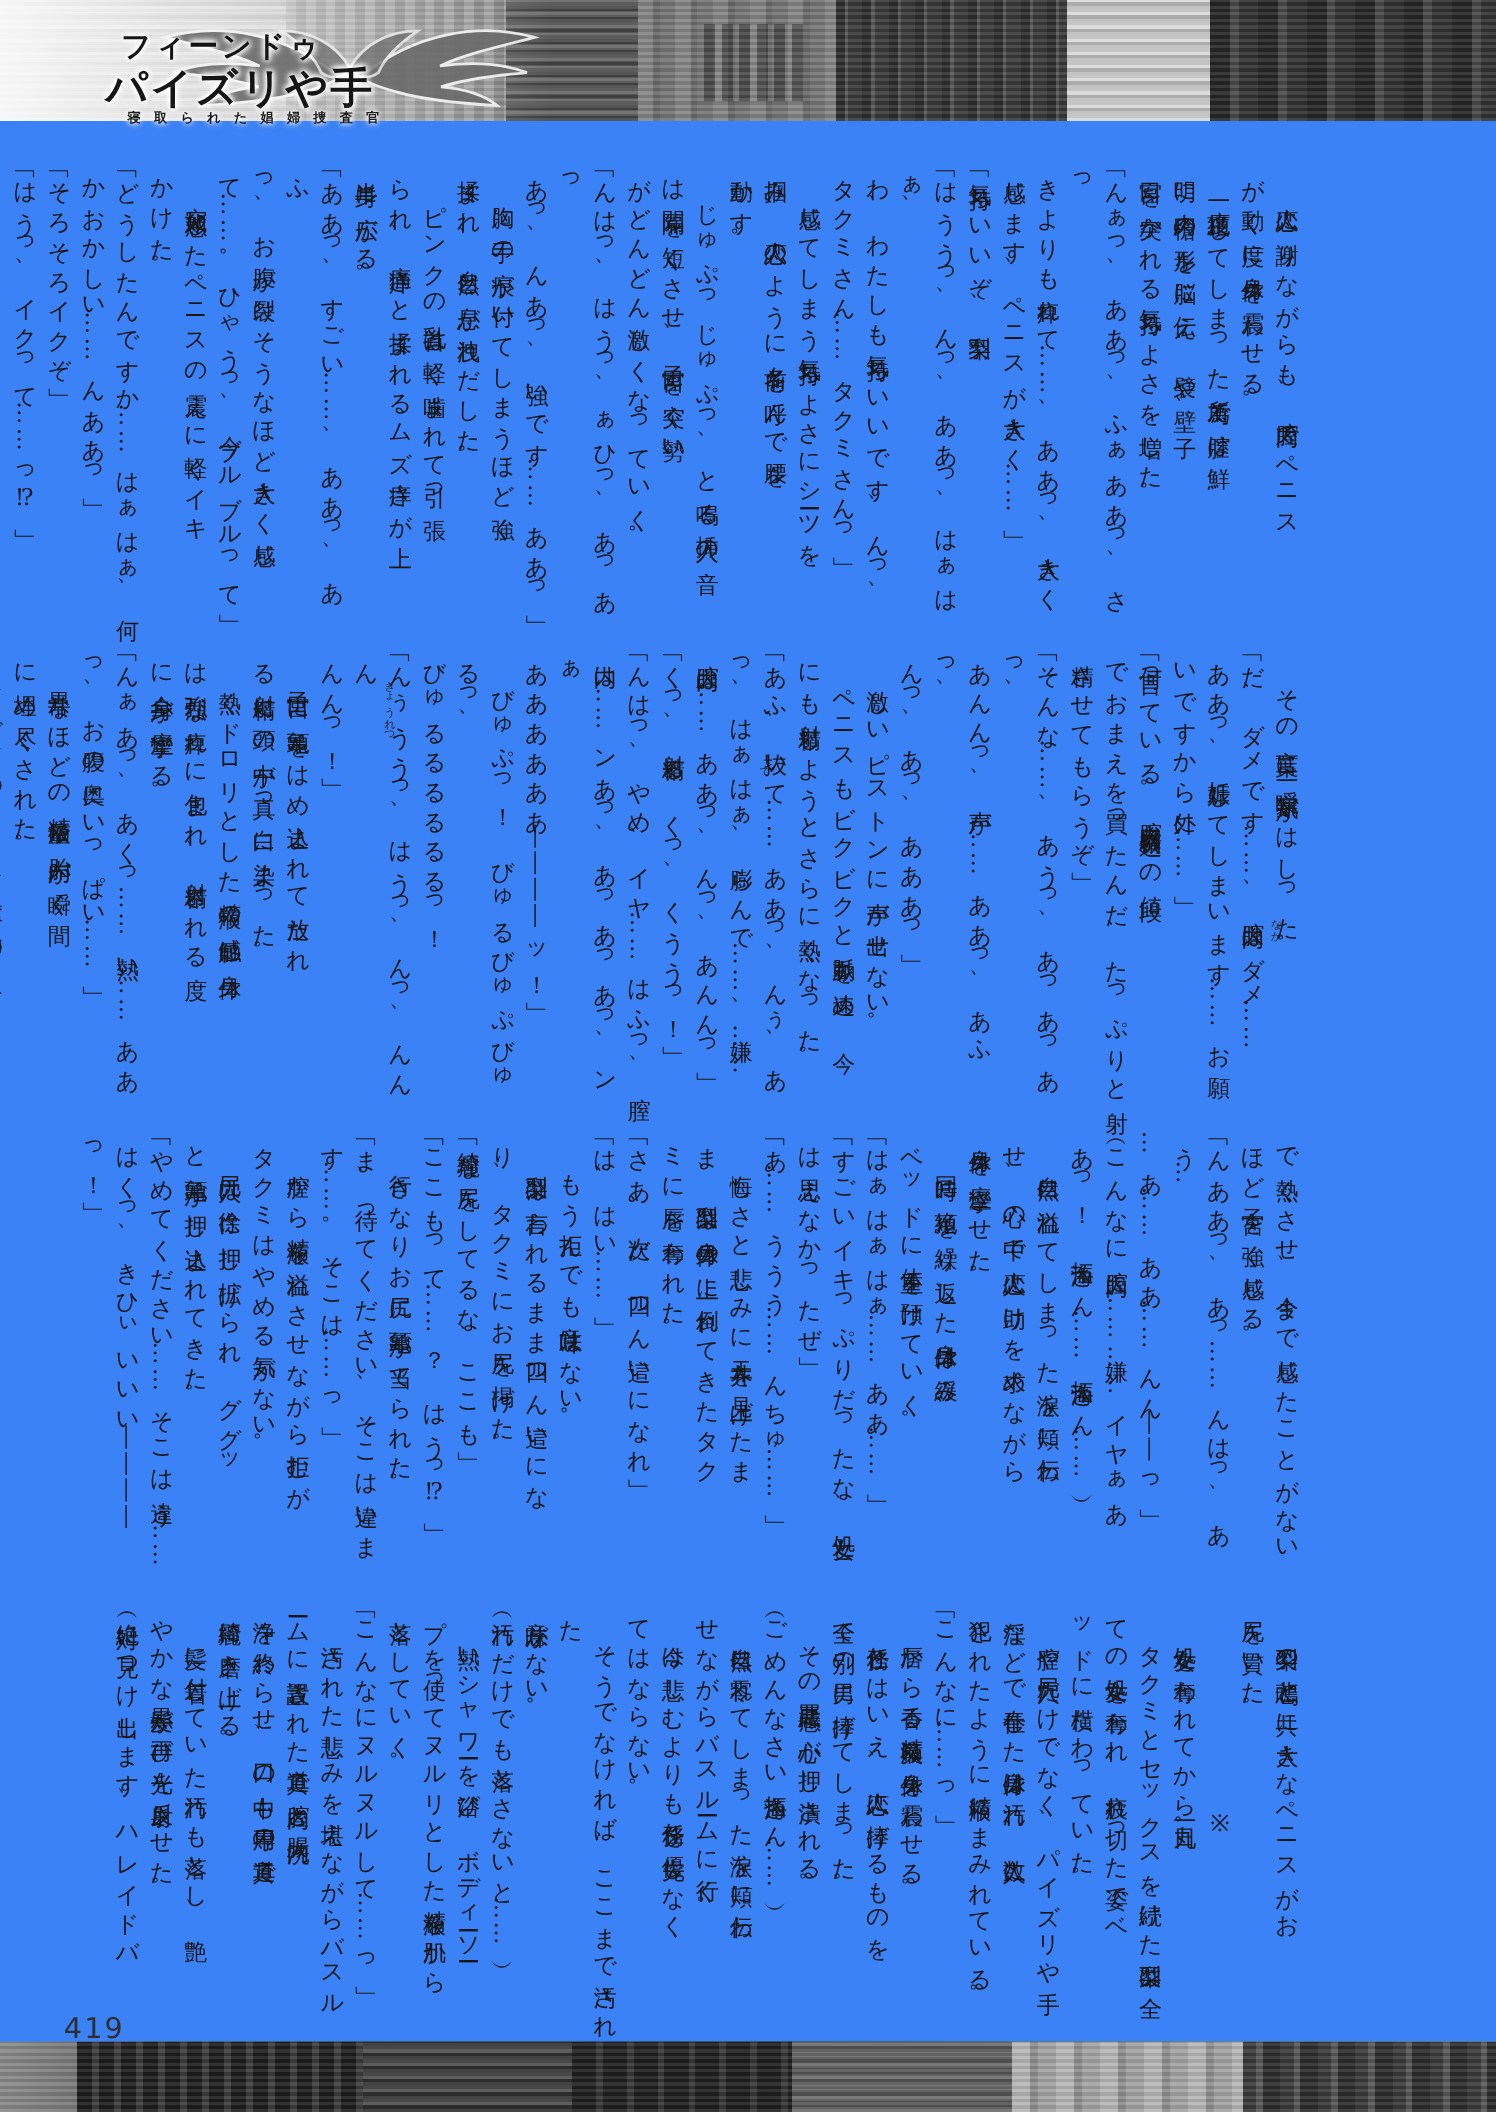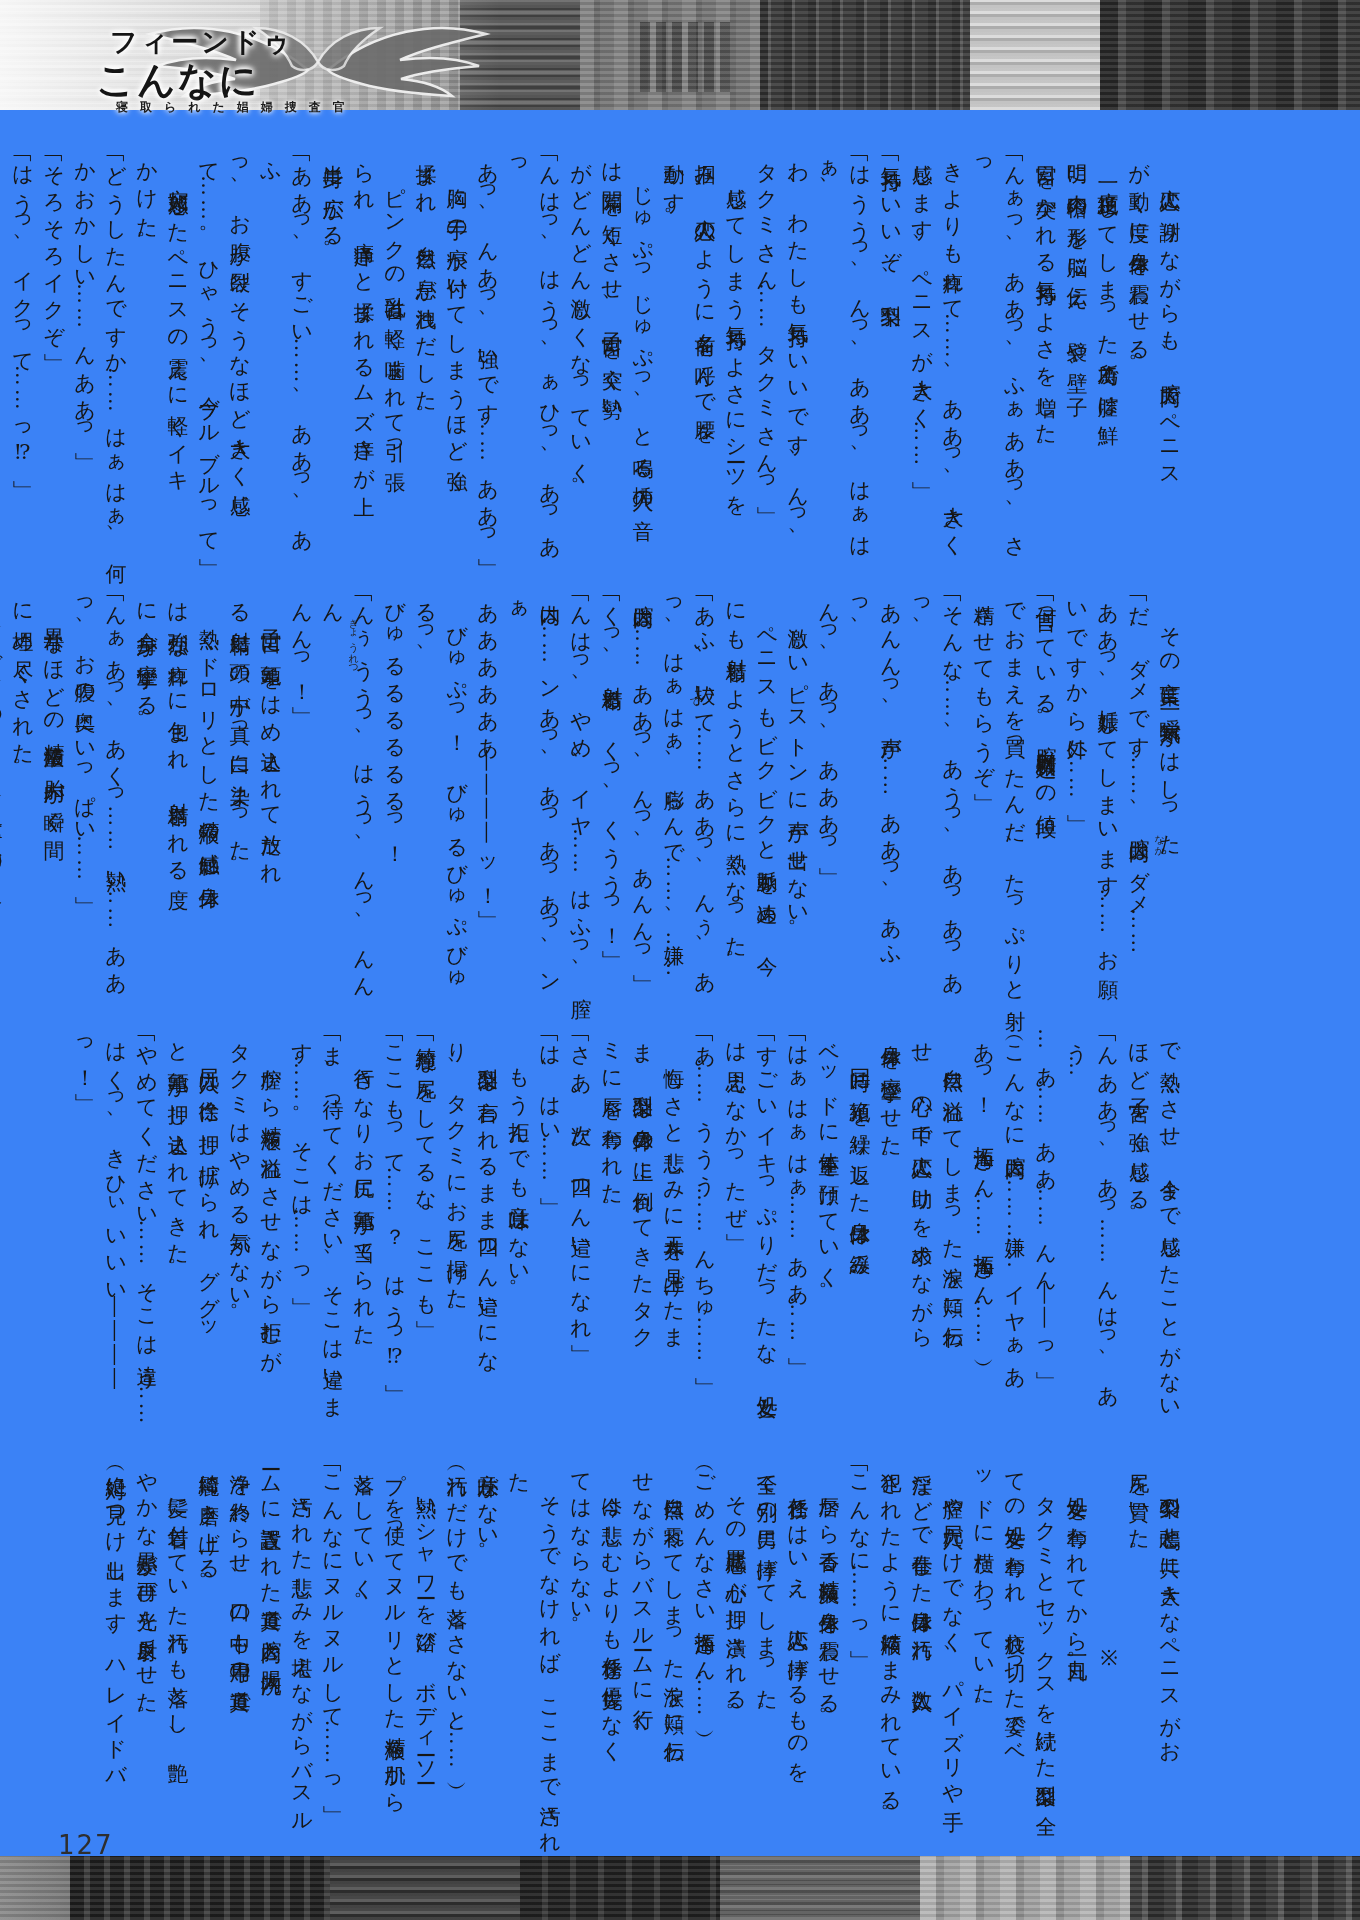--- a/index.html
+++ b/index.html
@@ -73,21 +73,21 @@
 
   <svg class="wings" viewBox="0 0 400 112" aria-hidden="true">
     <g fill="#6b6b6b" stroke="#f4f4f4" stroke-width="2.5" opacity="0.9">
       <path d="M210,60 C258,20 318,10 368,24 C332,33 303,40 282,50 C312,46 340,48 361,56 C327,59 301,63 283,69 C306,71 323,77 334,86 C301,84 268,81 244,74 C226,69 214,65 210,60 Z"></path>
       <path d="M190,60 C142,20 82,10 32,24 C68,33 97,40 118,50 C88,46 60,48 39,56 C73,59 99,63 117,69 C94,71 77,77 66,86 C99,84 132,81 156,74 C174,69 186,65 190,60 Z"></path>
       <path d="M200,52 C212,30 236,18 262,18 C244,30 232,42 226,56 C218,62 206,62 200,52 Z" opacity="0.8"></path>
       <path d="M200,52 C188,30 164,18 138,18 C156,30 168,42 174,56 C182,62 194,62 200,52 Z" opacity="0.8"></path>
     </g>
   </svg>
   <div class="logo-text kana-top">フィーンドゥ</div>
-  <div class="logo-text kana-bottom">こんなに</div>
+  <div class="logo-text kana-bottom">パイズリや手</div>
   <div class="subtitle">寝取られた娼婦捜査官</div>
 
   <div class="band" id="band0">
       <div class="col">　恋人に謝りながらも、膣内でペニス</div>
       <div class="col">が動く度に身体を震わせる。</div>
       <div class="col">　一度絶頂してしまった所為で膣は鮮</div>
       <div class="col">明に肉槍の形を脳に伝え、襞や壁、子</div>
       <div class="col">宮口を突かれる気持ちよさを増した。</div>
       <div class="col">「んぁっ、ああっ、ふぁああっ、さっ</div>
       <div class="col">きよりも痺れて……、ああっ、大きく</div>
@@ -224,21 +224,21 @@
       <div class="col">「こんなにヌルヌルして……っ」</div>
       <div class="col">　汚された悲しみを堪えながらバスル</div>
       <div class="col">ームに設置された道具で膣内と腸内洗</div>
       <div class="col">浄を終わらせ、口の中も専用の道具で</div>
       <div class="col">綺麗に磨き上げる。</div>
       <div class="col">　髪に付着していた汚れも落とし、艶</div>
       <div class="col">やかな黒髪が再び光を反射させた。</div>
       <div class="col">（絶対に見つけ出します、ハレイドバ</div>
     </div>
 
-  <div class="pagenum">127</div>
+  <div class="pagenum">419</div>
 
   <div id="botstrip" class="strip">
     <div class="cb bb1"></div>
     <div class="cb bb2"></div>
     <div class="cb bb3"></div>
     <div class="cb bb4"></div>
     <div class="cb bb5"></div>
     <div class="cb bb6"></div>
     <div class="cb scan"></div>
   </div>

